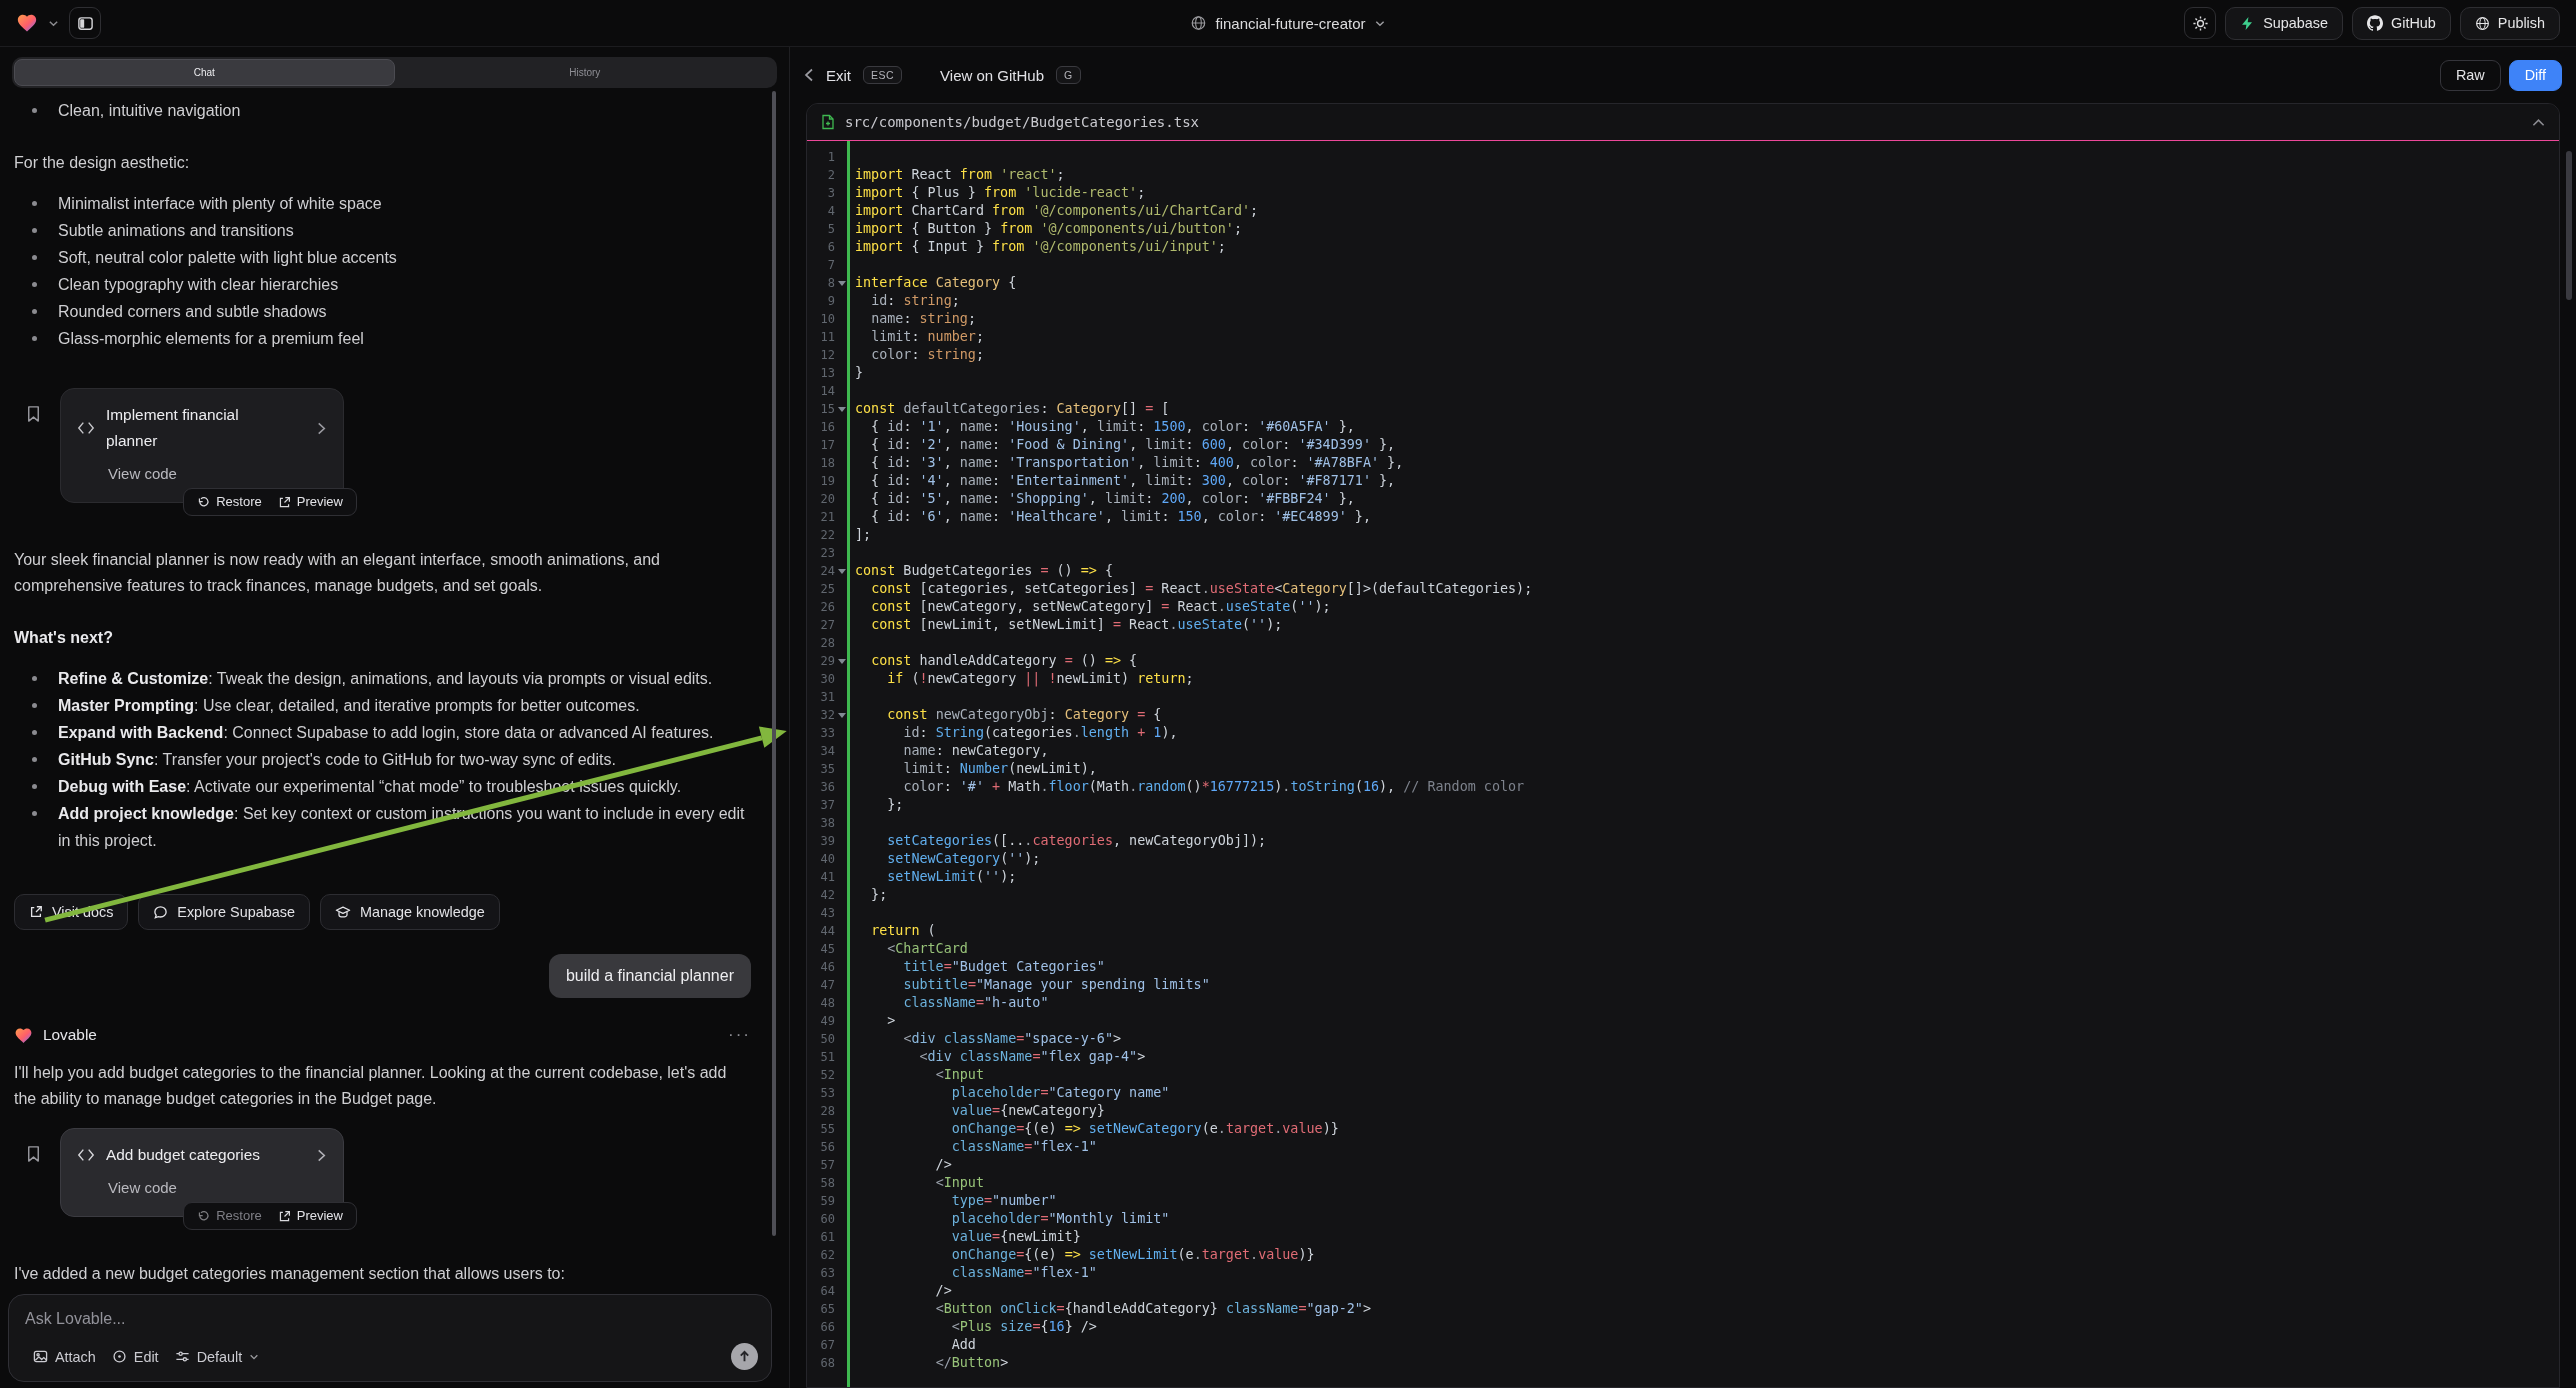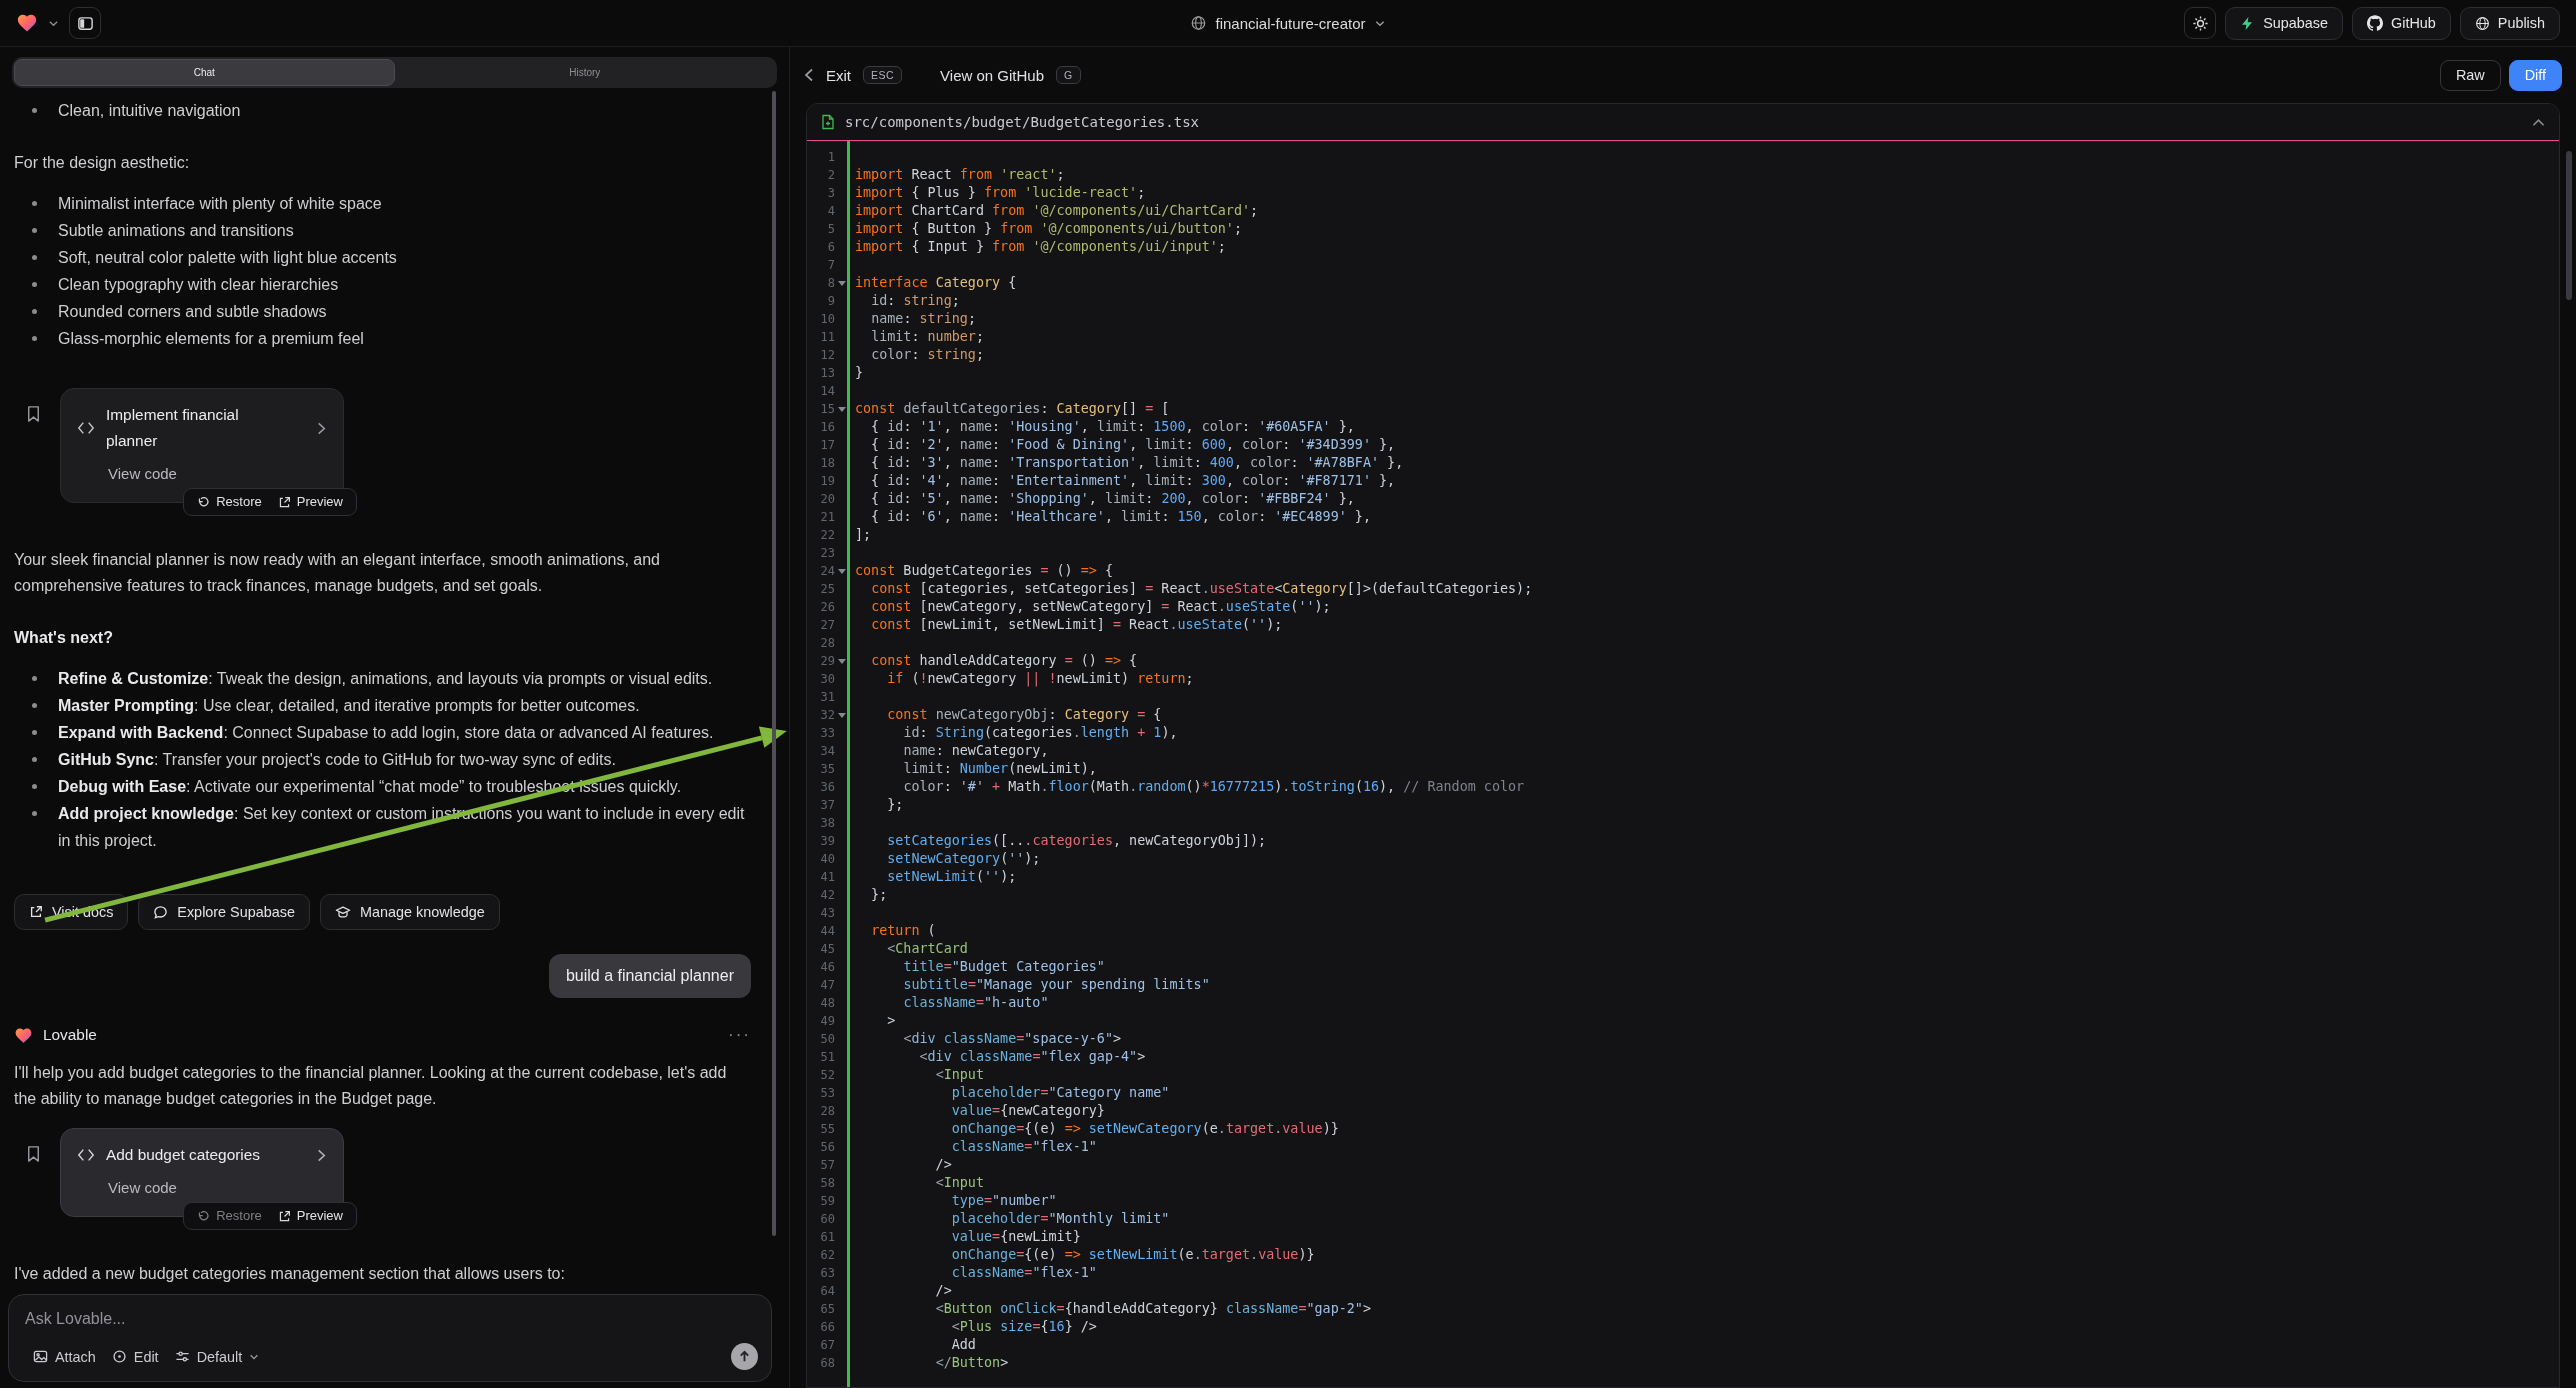--- a/index.html
+++ b/index.html
@@ -112,21 +112,21 @@
   .code-body{ flex:1; position:relative; padding-top:7px; overflow:hidden;
     font-family:"DejaVu Sans Mono", monospace; font-size:13.4px; line-height:18px; background:#131315; }
   .code-body::before{ content:""; position:absolute; left:40px; top:0; bottom:0; width:3px; background:#3fb950; }
   .code-row{ display:flex; height:18px; }
   .ln{ flex:0 0 33px; text-align:right; color:#61676f; font-size:12px; position:relative;
     padding-right:5px; line-height:18px; }
   .fold{ position:absolute; right:-6px; top:7px; width:0; height:0;
     border-left:4px solid transparent; border-right:4px solid transparent; border-top:5px solid #828a94; }
   .code-text{ white-space:pre; margin-left:15px; color:#ced4db; }
 
-  .tk-kw{ color:#f97316; } .tk-str{ color:#9fc0e6; } .tk-stri{ color:#b1bb6e; }
+  .tk-kw{ color:#fde047; } .tk-str{ color:#9fc0e6; } .tk-stri{ color:#b1bb6e; }
   .tk-num{ color:#5fa8f7; } .tk-com{ color:#7d828c; } .tk-fn{ color:#61afef; }
   .tk-prop{ color:#e06c75; } .tk-attr{ color:#6cb2dd; } .tk-key{ color:#a9b1bb; }
   .tk-type{ color:#e5c07b; } .tk-type2{ color:#d19a66; } .tk-comp{ color:#98c379; }
   .tk-tag{ color:#8ab7dc; } .tk-op{ color:#df6b74; } .tk-pn{ color:#9aa1ab; }
 
   .code-sb{ position:absolute; right:4px; top:104px; width:6px; height:149px;
     background:#3a3a40; border-radius:3px; z-index:4; }
 </style>
 </head>
 <body>

